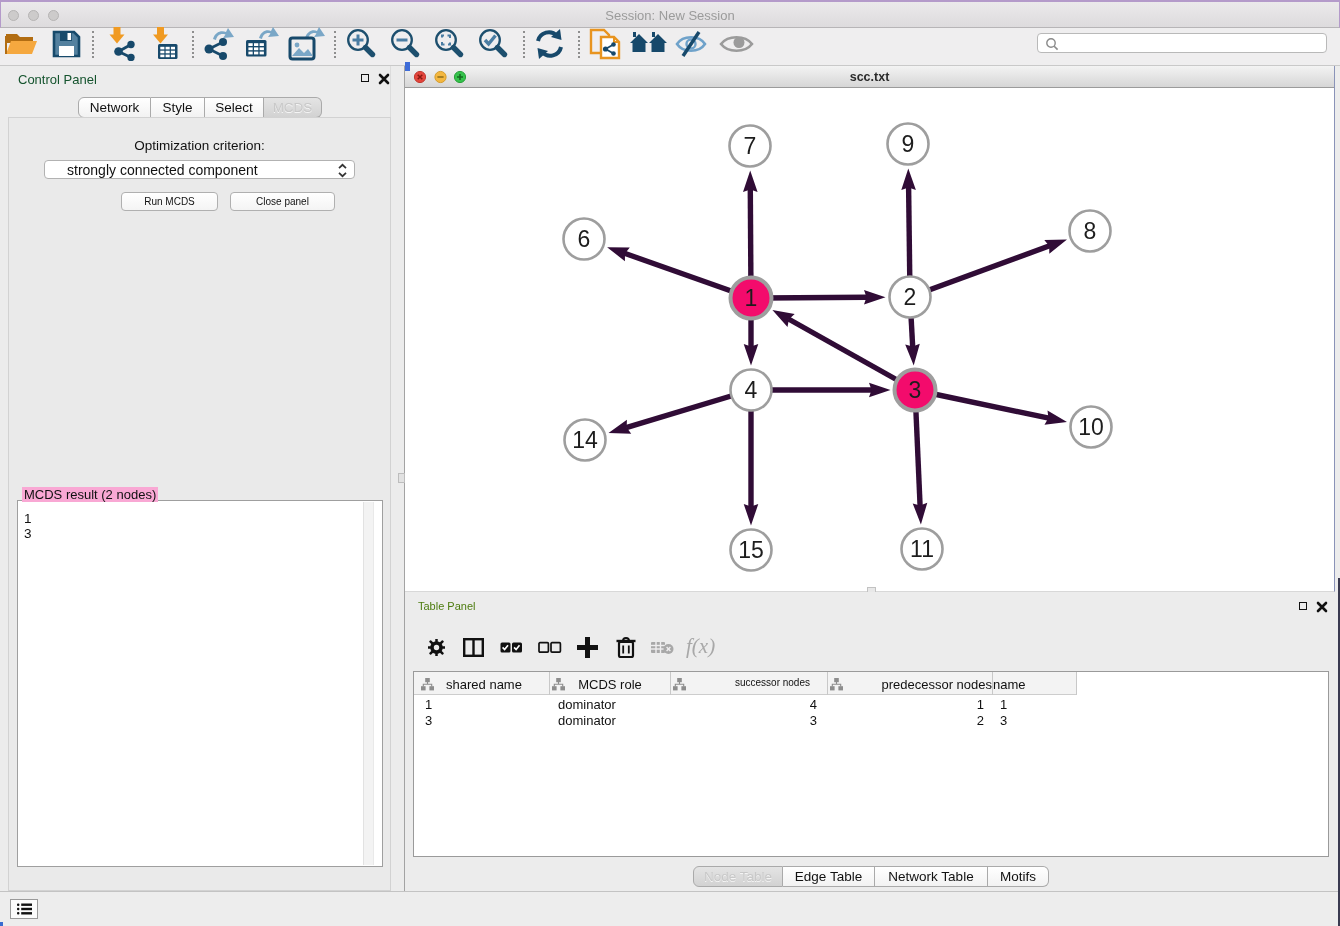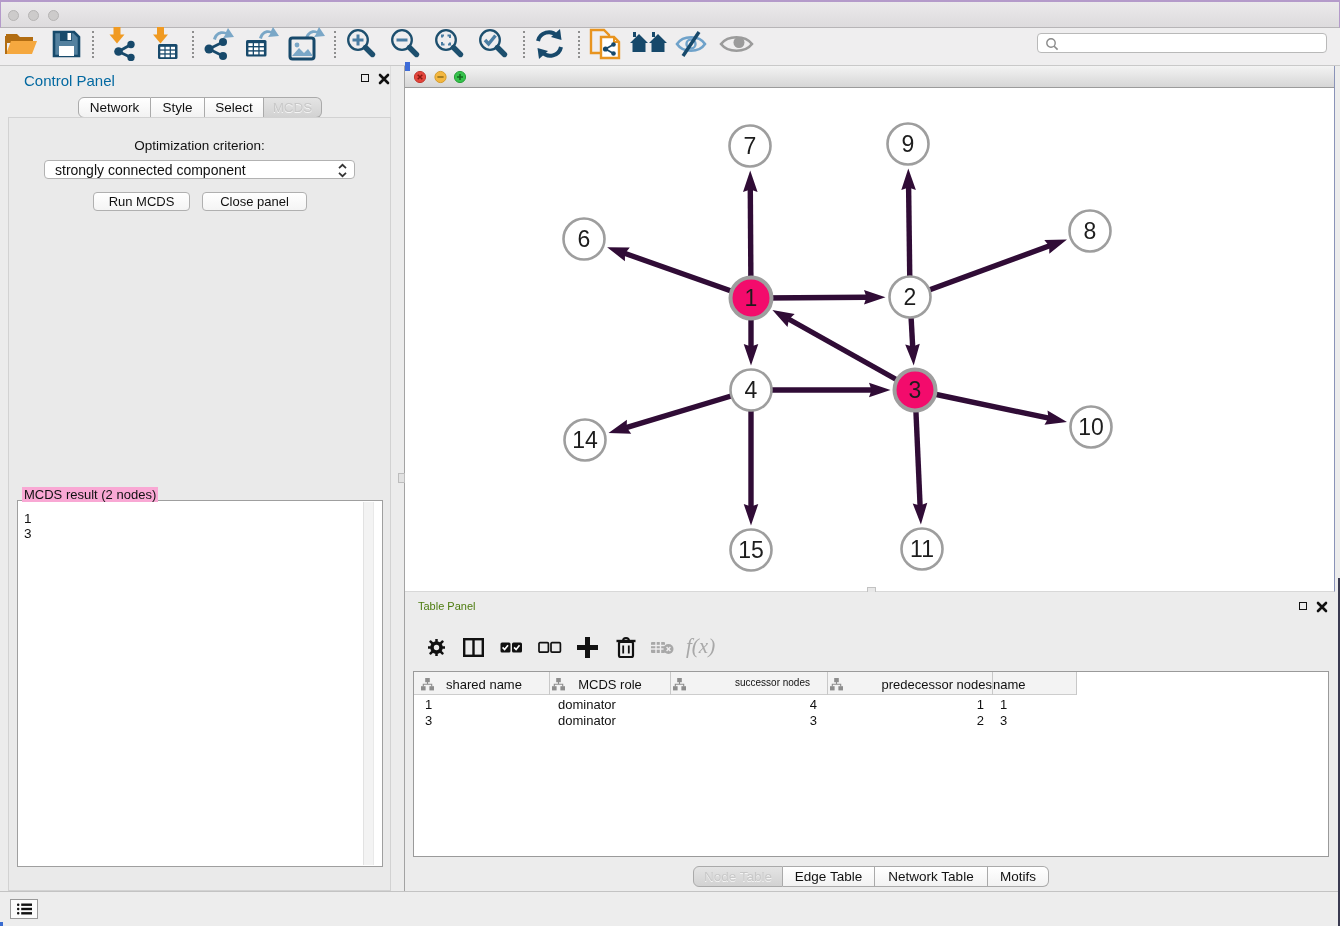--- a/index.html
+++ b/index.html
@@ -1,27 +1,28 @@
 <!DOCTYPE html>
 <html><head><meta charset="utf-8"><style>
 * { margin:0; padding:0; box-sizing:border-box; }
 body { width:1340px; height:926px; font-family:"Liberation Sans", sans-serif; background:#ececec; position:relative; overflow:hidden; }
 .abs { position:absolute; }
 .ti { position:absolute; }
 .tsep { position:absolute; top:31px; height:27px; width:0; border-left:2px dotted #8e8e8e; }
 .tab { position:absolute; top:0; height:100%; background:linear-gradient(#ffffff,#f2f2f2); border:1px solid #aaa; border-left:none; color:#111; font-size:13.5px; text-align:center; }
 .tabsel { background:linear-gradient(#e4e4e4,#d2d2d2); color:#c8c8c8; text-shadow:0 1px 0 #f5f5f5; }
-.btn { position:absolute; background:linear-gradient(#ffffff,#f4f4f4); border:1px solid #b0b0b0; border-radius:4px; font-size:13px; color:#111; text-align:center; }
+.btn { position:absolute; background:linear-gradient(#ffffff,#f4f4f4); border:1px solid #b0b0b0; border-radius:4px; font-size:10px; color:#111; text-align:center;margin-left:28px; }
 </style></head>
 <body>
 
 <div class="abs" style="left:0;top:0;width:1340px;height:28px;background:linear-gradient(#ebe9eb,#dddbdd);border-top:2px solid #b49aca;border-left:1px solid #b49aca;border-right:1px solid #b49aca;border-bottom:1px solid #b7b5b7">
   <div class="abs" style="left:7px;top:8px;width:11px;height:11px;border-radius:50%;background:#cdcbcb;border:1px solid #b6b4b4"></div>
   <div class="abs" style="left:27px;top:8px;width:11px;height:11px;border-radius:50%;background:#cdcbcb;border:1px solid #b6b4b4"></div>
   <div class="abs" style="left:47px;top:8px;width:11px;height:11px;border-radius:50%;background:#cdcbcb;border:1px solid #b6b4b4"></div>
+  <div class="abs" style="left:0;top:6px;width:100%;text-align:center;font-size:13px;color:#9b9b9b">Session: New Session</div>
 </div>
 
 <div class="abs" style="left:0;top:28px;width:1340px;height:38px;background:#efeeef;border-bottom:1px solid #c9c9c9"></div>
 <div class="tsep" style="left:92px"></div>
 <div class="tsep" style="left:192px"></div>
 <div class="tsep" style="left:334px"></div>
 <div class="tsep" style="left:523px"></div>
 <div class="tsep" style="left:578px"></div>
 <svg class="ti" style="left:3px;top:30px" width="37" height="29" viewBox="0 0 37 29">
 <path d="M3 4 h11 l3 3 h13 v6 H3 z" fill="#b26d12"></path>
@@ -164,54 +165,55 @@
 <circle cx="20" cy="9.5" r="5.5" fill="#9b9b9b"></circle>
   </svg>
 <div class="abs" style="left:1037px;top:33px;width:290px;height:20px;background:#fff;border:1px solid #b9b9b9;border-radius:4px">
   <svg width="14" height="14" style="position:absolute;left:7px;top:3px" viewBox="0 0 14 14">
       <circle cx="6" cy="6" r="4.2" fill="none" stroke="#8a8a8a" stroke-width="1.4"></circle>
       <line x1="9.2" y1="9.2" x2="12.6" y2="12.6" stroke="#8a8a8a" stroke-width="1.6"></line>
     </svg>
 </div>
 
 <div class="abs" style="left:0;top:66px;width:391px;height:825px;background:#ececec;border-right:1px solid #dcdcdc"></div>
-<div class="abs" style="left:24px;top:72px;font-size:15px;color:#0369a1">Control Panel</div>
+<div class="abs" style="left:18px;top:72px;font-size:13px;color:#14532d">Control Panel</div>
 <div style="position:absolute;left:361px;top:74px;width:8px;height:8px;border:1.6px solid #111"></div>
 <svg class="ti" style="left:378px;top:73px" width="12" height="12" viewBox="0 0 12 12">
     <path d="M2 2 L10 10 M10 2 L2 10" stroke="#111" stroke-width="2.6" stroke-linecap="round"></path>
   </svg>
 
 <div class="abs" style="left:78px;top:97px;width:244px;height:21px">
   <div class="tab" style="left:0;width:73px;line-height:20px;border-radius:6px 0 0 6px;border-left:1px solid #aaa">Network</div>
   <div class="tab" style="left:73px;width:54px;line-height:20px">Style</div>
   <div class="tab" style="left:127px;width:59px;line-height:20px">Select</div>
   <div class="tab tabsel" style="left:186px;width:58px;line-height:20px;border-radius:0 6px 6px 0">MCDS</div>
 </div>
 
 <div class="abs" style="left:8px;top:117px;width:383px;height:774px;background:#eaeaea;border:1px solid #d2d2d2"></div>
 <div class="abs" style="left:0px;top:138px;width:399px;text-align:center;font-size:13.5px;color:#111">Optimization criterion:</div>
 <div class="abs" style="left:44px;top:160px;width:311px;height:19px;background:#fff;border:1px solid #b2b2b2;border-radius:4px">
-  <div class="abs" style="left:10px;top:1px;font-size:14px;color:#111">strongly connected component</div>
+  <div class="abs" style="left:22px;top:1px;font-size:14px;color:#111">strongly connected component</div>
   <svg width="11" height="15" style="position:absolute;right:6px;top:2px" viewBox="0 0 11 15">
       <path d="M2 5.2 L5.5 1.8 L9 5.2 M2 9.8 L5.5 13.2 L9 9.8" fill="none" stroke="#333" stroke-width="1.7"></path>
     </svg>
 </div>
 <div class="btn" style="left:93px;top:192px;width:97px;height:19px;line-height:18px">Run MCDS</div>
 <div class="btn" style="left:202px;top:192px;width:105px;height:19px;line-height:18px">Close panel</div>
 
 <div class="abs" style="left:17px;top:500px;width:366px;height:367px;border:1px solid #9f9f9f;background:#fff"></div>
 <div class="abs" style="left:22px;top:487px;background:#f9a8d4;padding:0 2px;font-size:13px;color:#111">MCDS result (2 nodes)</div>
 <div class="abs" style="left:363px;top:502px;width:11px;height:363px;background:#f3f3f3;border-left:1px solid #e2e2e2;border-right:1px solid #e9e9e9"></div>
 <div class="abs" style="left:24px;top:511px;font-size:13.5px;color:#111">1<br>3</div>
 
 <div class="abs" style="left:404px;top:66px;width:1px;height:825px;background:#a3a3a3"></div>
 <div class="abs" style="left:398px;top:473px;width:7px;height:10px;background:#e2e2e2;border:1px solid #bdbdbd"></div>
 
 <div class="abs" style="left:405px;top:66px;width:930px;height:526px;border-right:1px solid #8a93b8;border-bottom:1px solid #d8d8d8;background:#fff">
   <div class="abs" style="left:0;top:0;width:100%;height:22px;background:linear-gradient(#f3f3f3,#d6d6d6);border-bottom:1px solid #9b9b9b">
+    <div class="abs" style="left:0;top:4px;width:100%;text-align:center;font-size:12.5px;font-weight:bold;color:#2b2b2b">scc.txt</div>
     <svg width="70" height="14" style="position:absolute;left:8px;top:4px" viewBox="0 0 70 14">
       <circle cx="7" cy="7" r="5.6" fill="#e4453c" stroke="#c03a31" stroke-width="1"></circle>
       <path d="M4.7 4.7 l4.6 4.6 M9.3 4.7 l-4.6 4.6" stroke="#871911" stroke-width="1.5"></path>
       <circle cx="27.5" cy="7" r="5.6" fill="#f4b73f" stroke="#d49c2c" stroke-width="1"></circle>
       <line x1="24.4" y1="7" x2="30.6" y2="7" stroke="#91701c" stroke-width="1.6"></line>
       <circle cx="47" cy="7" r="5.6" fill="#35c24b" stroke="#28a03a" stroke-width="1"></circle>
       <path d="M44 7 h6 M47 4 v6" stroke="#156a21" stroke-width="1.6"></path>
     </svg>
   </div>
 </div>

